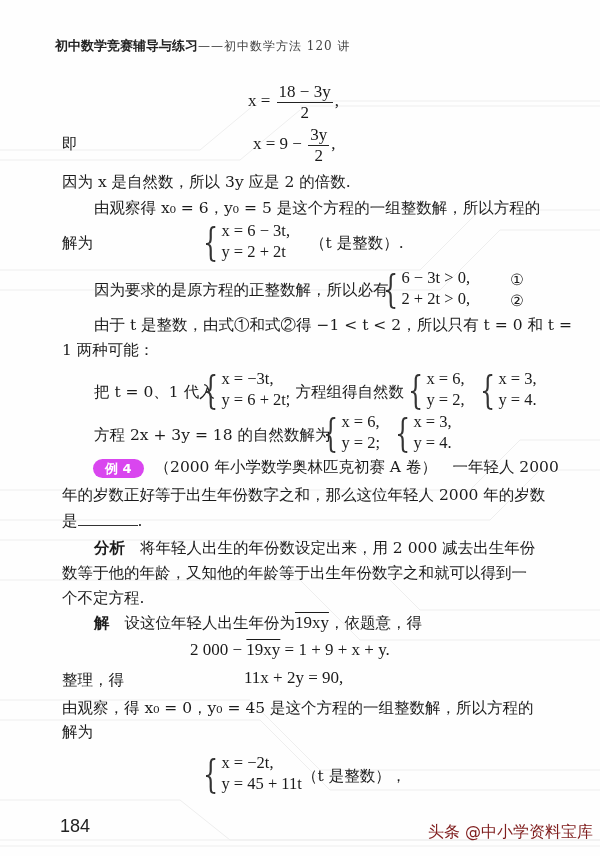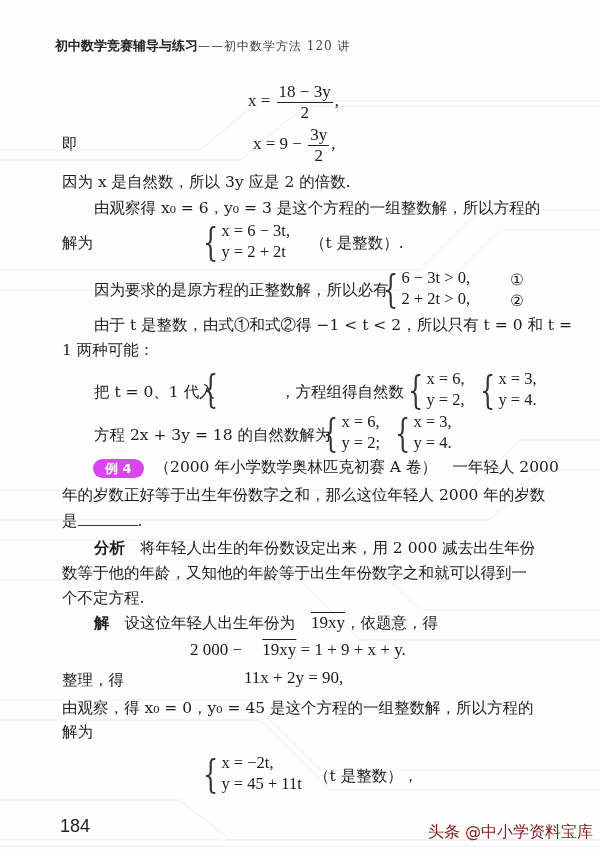--- a/index.html
+++ b/index.html
@@ -27,21 +27,21 @@
   .sys { display: inline-flex; align-items: center; vertical-align: middle; }
   .brace { font-size: 40px; line-height: 40px; font-weight: 100; color: #333; transform: scaleX(0.6); margin-right: -2px; font-family: "DejaVu Serif", serif; }
   .sys-lines { display: flex; flex-direction: column; font-family: "Liberation Serif", serif; font-size: 16.5px; line-height: 21px; }
   .badge {
     display: inline-block; background: #d946ef; color: #fff; border-radius: 12px;
     padding: 1px 12px; font-size: 13px; font-family: "DejaVu Sans", sans-serif; font-weight: bold;
     vertical-align: middle; line-height: 17px;
   }
   .bold { font-weight: bold; font-family: "DejaVu Sans", sans-serif; }
   .blank { display: inline-block; width: 60px; border-bottom: 1px solid #333; height: 16px; vertical-align: baseline; }
-  .overline { text-decoration: overline; padding-left: 16px; }
+  .overline { text-decoration: overline; }
   .page-num { left: 60px; top: 816px; font-size: 18px; font-family: "Liberation Sans", sans-serif; color: #222; }
   .watermark { left: 428px; top: 822px; font-size: 16px; font-family: "DejaVu Sans", sans-serif; color: #7f1d1d; }
 </style>
 </head>
 <body>
 
 <svg class="bg-lines" width="600" height="856" viewBox="0 0 600 856">
   <g stroke="#eeeeee" stroke-width="1" fill="none">
     <line x1="300" y1="101" x2="600" y2="101"></line>
     <line x1="300" y1="106" x2="600" y2="106"></line>
@@ -78,21 +78,21 @@
   <div class="abs txt" style="left:62px; top:134px;">即</div>
   <div class="abs math" style="left:253px; top:125px;">
     <span>x = 9 −</span>
     <span class="frac">
         <span class="num">3y</span>
         <span class="den">2</span>
       </span><span>,</span>
   </div>
 
   <div class="abs txt" style="left:62px; top:172px;">因为 x 是自然数，所以 3y 应是 2 的倍数.</div>
-  <div class="abs txt" style="left:94px; top:198px;">由观察得 x₀ = 6，y₀ = 3 是这个方程的一组整数解，所以方程的</div>
+  <div class="abs txt" style="left:94px; top:198px;">由观察得 x₀ = 6，y₀ = 5 是这个方程的一组整数解，所以方程的</div>
 
   <div class="abs txt" style="left:62px; top:233px;">解为</div>
   <div class="abs" style="left:198px; top:220px;">
     <span class="sys">
         <span class="brace">{</span>
         <span class="sys-lines">
           <span>x = 6 − 3t,</span>
           <span>y = 2 + 2t</span>
         </span>
       </span>
@@ -112,20 +112,24 @@
   <div class="abs txt" style="left:510px; top:270px;">①</div>
   <div class="abs txt" style="left:510px; top:291px;">②</div>
 
   <div class="abs txt" style="left:94px; top:315px;">由于 t 是整数，由式①和式②得 −1 &lt; t &lt; 2，所以只有 t = 0 和 t =</div>
   <div class="abs txt" style="left:62px; top:340px;">1 两种可能：</div>
 
   <div class="abs txt" style="left:94px; top:382px;">把 t = 0、1 代入</div>
   <div class="abs" style="left:198px; top:368px;">
     <span class="sys">
         <span class="brace">{</span>
+        <span class="sys-lines">
+          <span>x = −3t,</span>
+          <span>y = 6 + 2t,</span>
+        </span>
       </span>
   </div>
   <div class="abs txt" style="left:280px; top:382px;">，方程组得自然数</div>
   <div class="abs" style="left:403px; top:368px;">
     <span class="sys">
         <span class="brace">{</span>
         <span class="sys-lines">
           <span>x = 6,</span>
           <span>y = 2,</span>
         </span>
@@ -192,17 +196,17 @@
   <div class="abs txt" style="left:62px; top:722px;">解为</div>
   <div class="abs" style="left:198px; top:752px;">
     <span class="sys">
         <span class="brace">{</span>
         <span class="sys-lines">
           <span>x = −2t,</span>
           <span>y = 45 + 11t</span>
         </span>
       </span>
   </div>
-  <div class="abs txt" style="left:314px; top:766px;">（t 是整数），</div>
+  <div class="abs txt" style="left:302px; top:766px;">（t 是整数），</div>
 
   <div class="abs page-num">184</div>
   <div class="abs watermark">头条 @中小学资料宝库</div>
 </div>
 
 </body></html>

